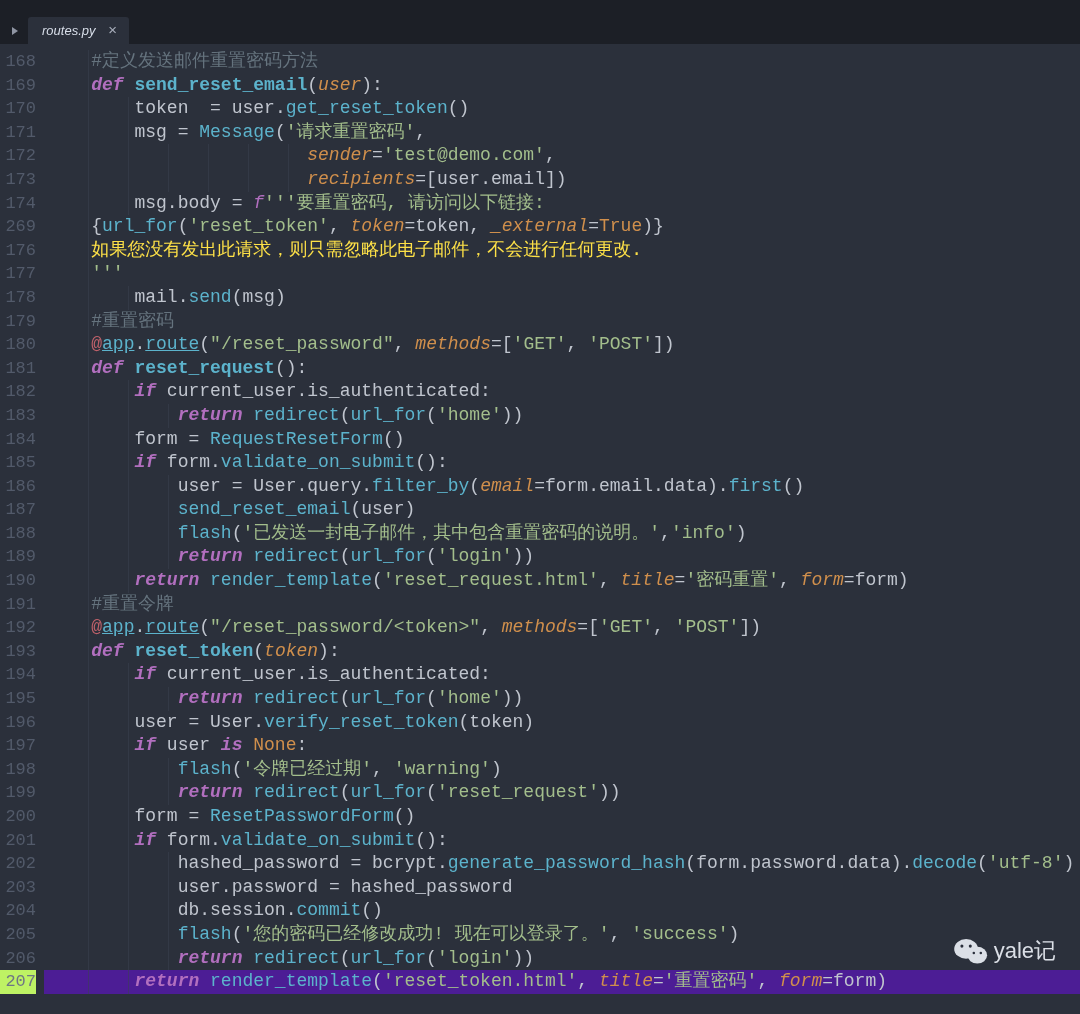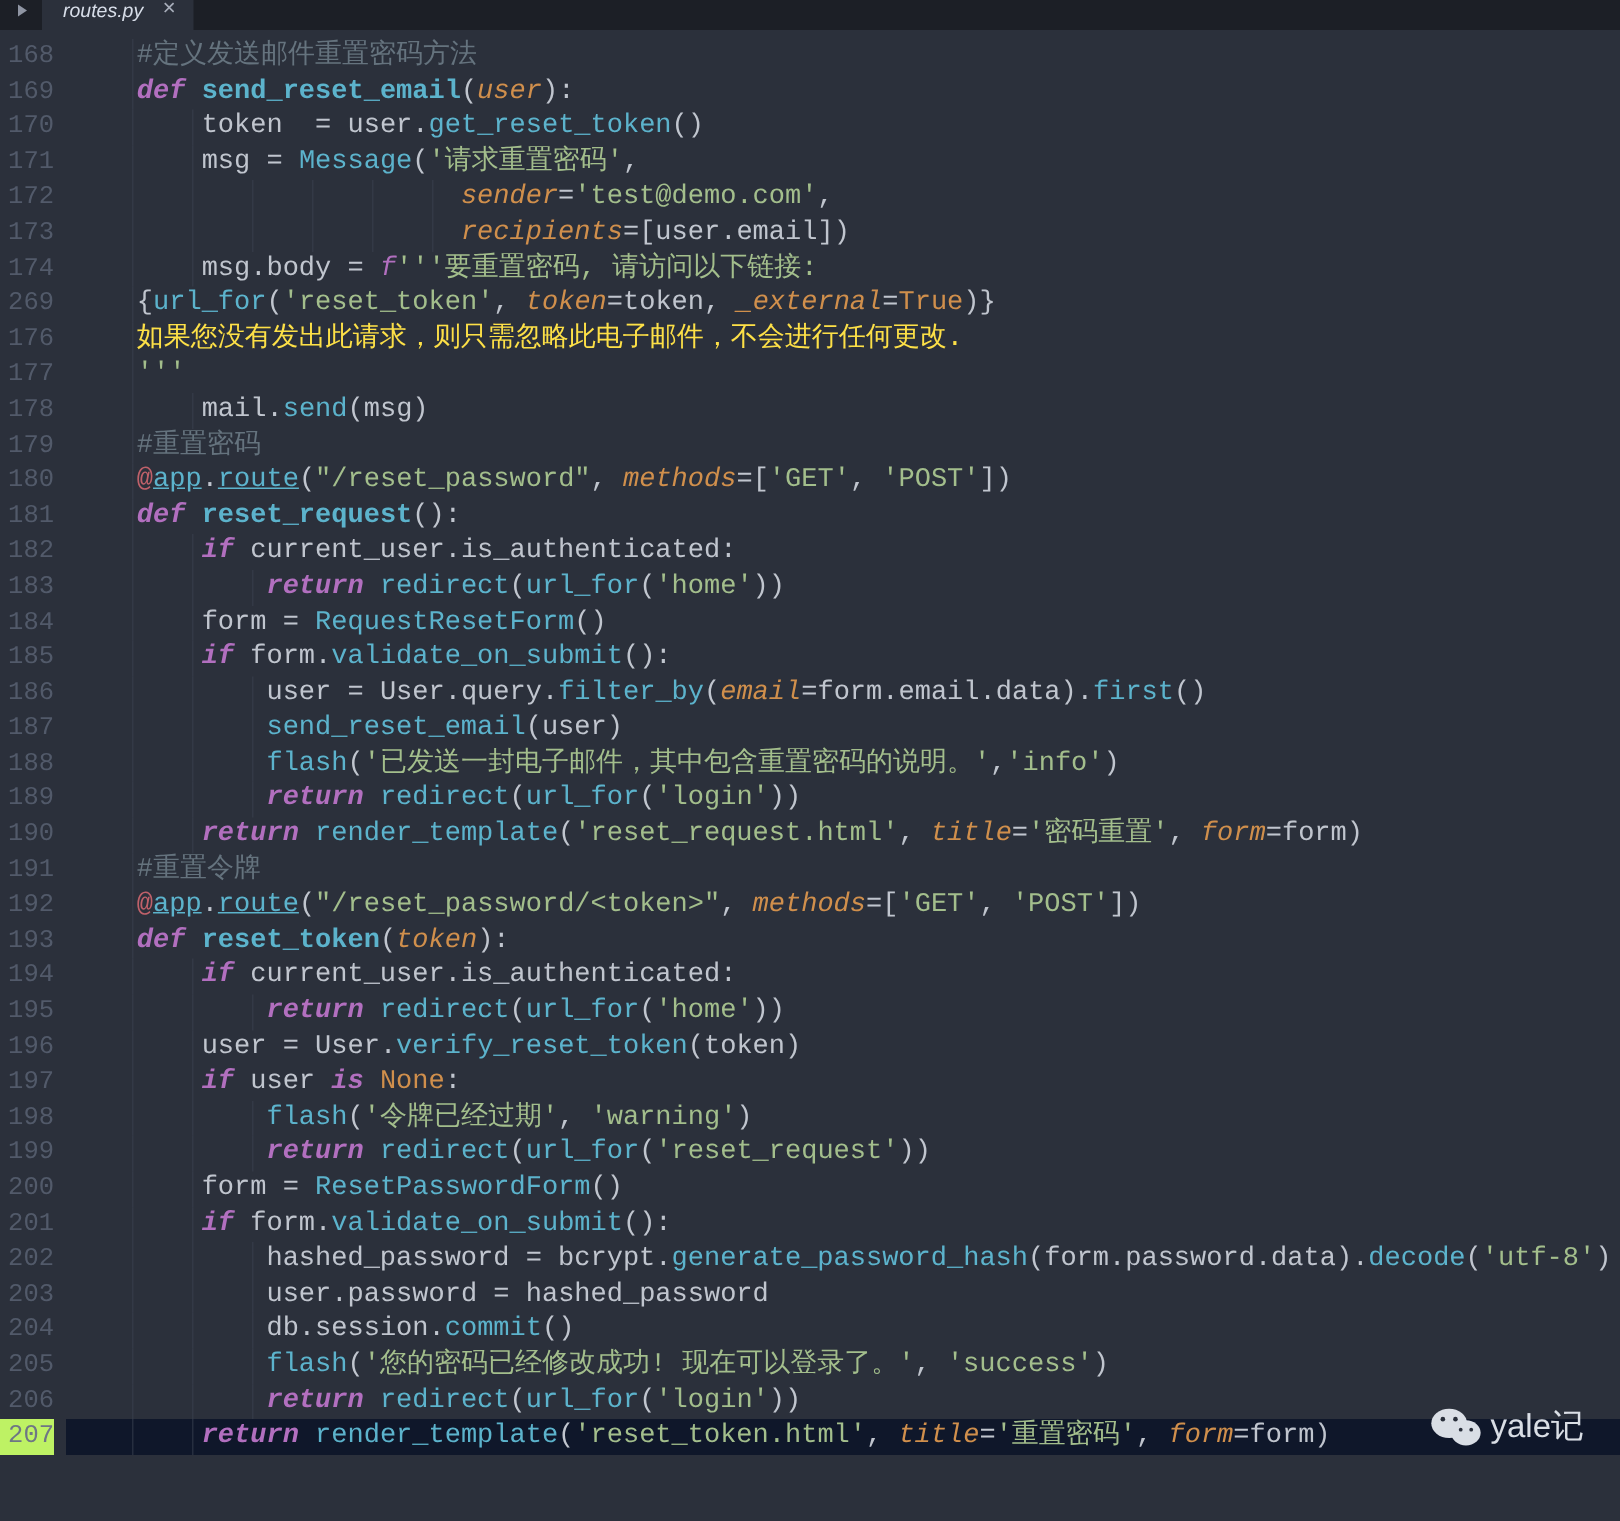--- a/index.html
+++ b/index.html
@@ -1,33 +1,33 @@
 <!DOCTYPE html>
 <html><head>
 <meta charset="utf-8">
 <style>
   * { box-sizing: border-box; margin: 0; padding: 0; }
   html, body { width: 1080px; height: 1014px; overflow: hidden; background:#2b303b; }
   body { font-family: "Consolas","Menlo","Courier New",monospace; font-size:18px; color:#c0c5ce; }
 
   
-  .tabbar { height:20px; background:#1c1f26; display:flex; align-items:flex-end; padding-left:6px; position:relative;}
+  .tabbar { height:44px; background:#1c1f26; display:flex; align-items:flex-end; padding-left:6px; position:relative;}
   .tabbar-arrow { width:18px; height:27px; display:flex; align-items:center; justify-content:center; color:#aab0bc; cursor:pointer;}
   .tab { position:relative; height:27px; line-height:27px; padding:0 34px 0 14px; background:#2b303b; color:#d8dee9; font-size:13px; font-family:Arial,sans-serif; font-style:italic; border-top-left-radius:3px; border-top-right-radius:3px; margin-left:4px;}
   .tab::before, .tab::after { content:""; position:absolute; bottom:0; width:10px; height:27px;}
   .tab .close { position:absolute; right:10px; top:6px; width:14px; height:14px; color:#a7adba; font-size:15px; line-height:14px; text-align:center; cursor:pointer;}
 
   
   .editor { display:flex; height:calc(1014px - 28px); background:#2b303b;}
   .gutter { width:44px; background:#2b303b; color:#525a6a; text-align:right; padding-right:8px; padding-top:6px; font-size:17px; user-select:none; line-height:23.6px;}
   .gutter .ln { height:23.6px;}
   .gutter .ln.active { background:#bef264; color:#6e7685;}
   .code { flex:1; padding-top:6px; position:relative; white-space:pre; font-size:18px; line-height:23.6px;}
   .line { height:23.6px; padding-left:4px; position:relative;}
-  .line.active { background:#0f172a;}
+  .line.active { background:#4c1d95;}
   .line .indent-guide { position:absolute; top:0; bottom:0; width:1px; background:#3b4251; opacity:.55;}
 
   
   .c-cmt  { color:#65737e; }             
   .c-kw   { color:#b26fbf; font-style:italic;font-weight:bold; } 
   .c-def  { color:#5cb3cc; font-weight:600;}     
   .c-call { color:#5cb3cc; }             
   .c-id   { color:#c0c5ce; }             
   .c-param{ color:#d08f4c; font-style:italic;}   
   .c-str  { color:#a3be8c; }             

